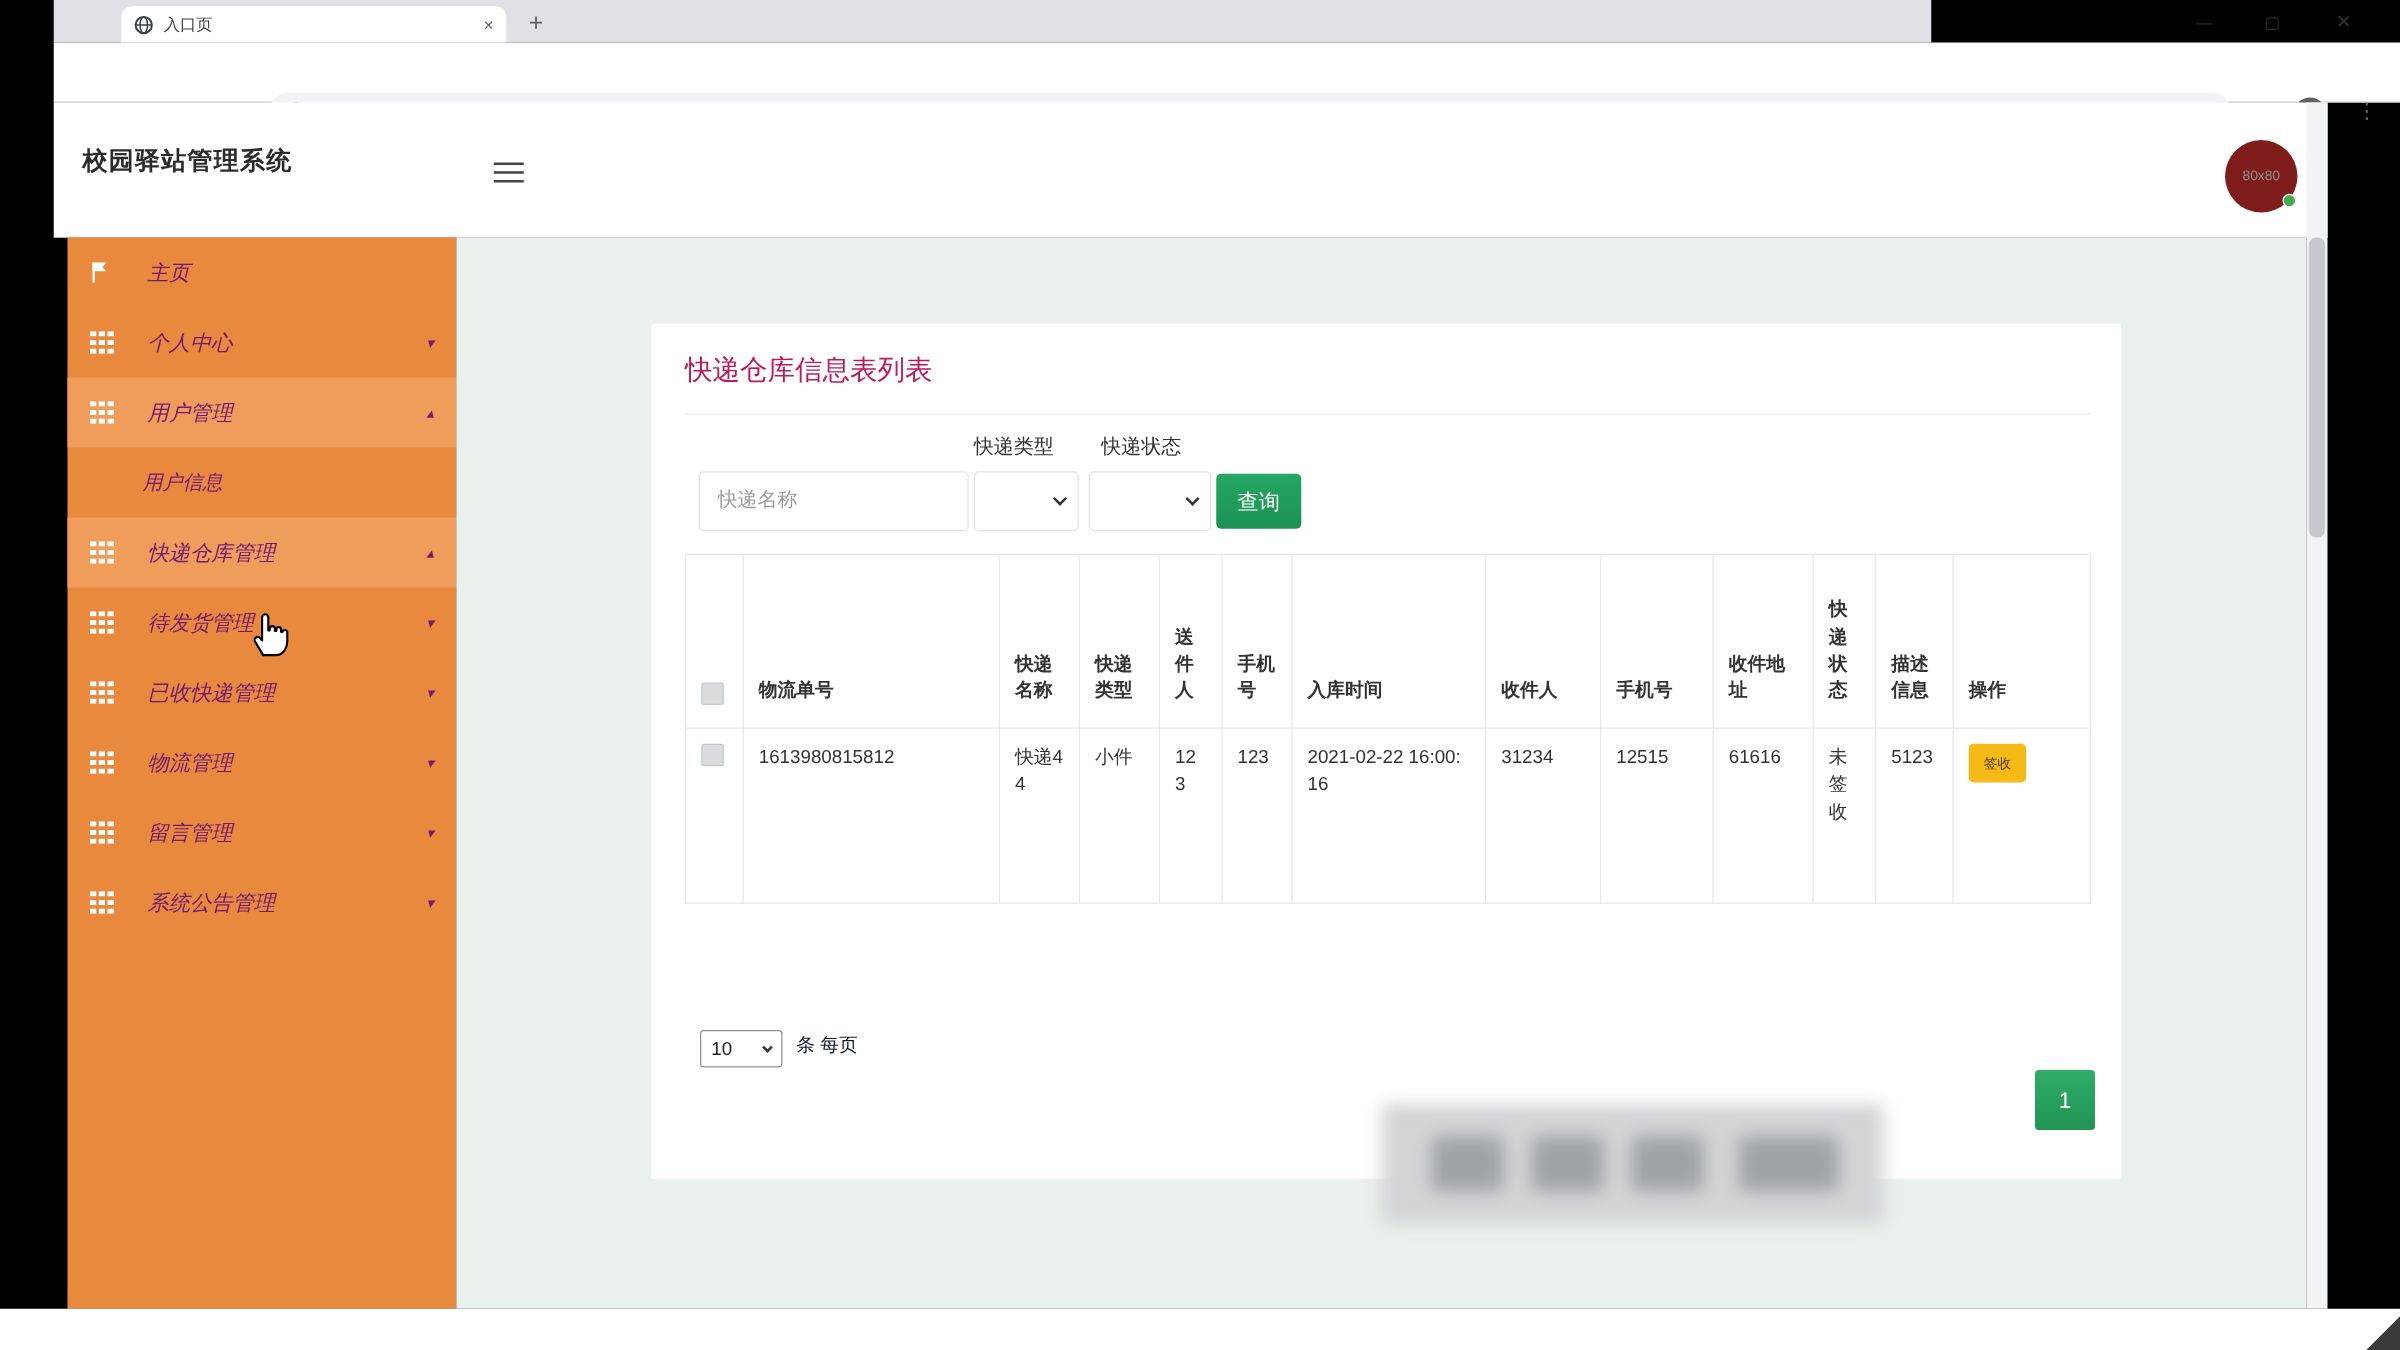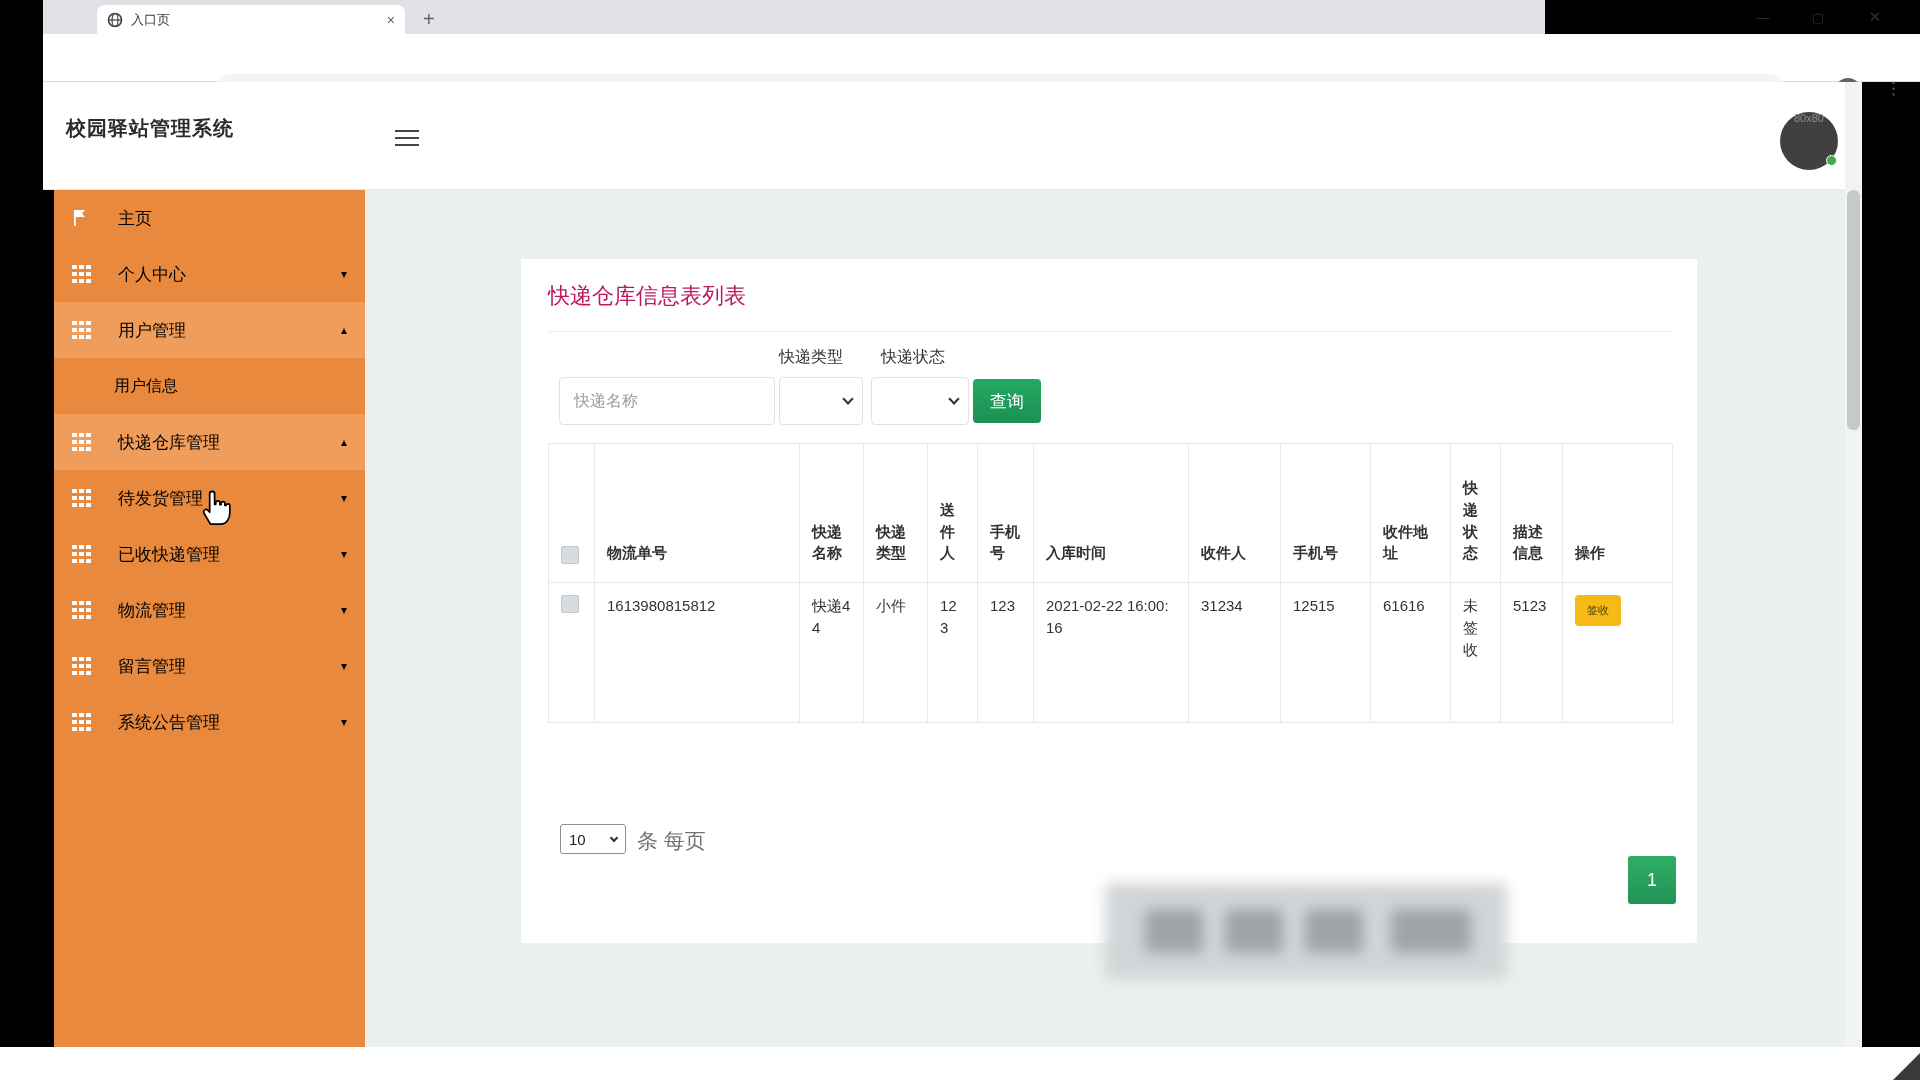--- a/index.html
+++ b/index.html
@@ -28,28 +28,28 @@
   #star-icon { left:1755px; top:44px; font-size:18px; color:#5f6368; }
   #profile-icon { left:1792px; top:44px; width:26px; height:26px; border-radius:50%; background:#5f6368;
                   display:flex; align-items:flex-end; justify-content:center; overflow:hidden; }
   #menu-dots { left:1842px; top:44px; font-size:17px; color:#5f6368; }
 
   
   #appheader { left:43px; top:82px; width:1819px; height:108px; background:#fff; border-bottom:1px solid #ececec; }
   #app-title { left:23px; top:33px; font-size:20px; font-weight:bold; color:#2b2b2b; letter-spacing:1px; }
   #hamburger { left:352px; top:48px; width:24px; height:16px; border-top:2px solid #444; border-bottom:2px solid #444; }
   #hamburger::after { content:""; position:absolute; left:0; top:5px; width:24px; height:2px; background:#444; }
-  #avatar { left:1737px; top:30px; width:58px; height:58px; border-radius:50%; background:#404040;
-            display:flex; justify-content:center; }
+  #avatar { left:1737px; top:30px; width:58px; height:58px; border-radius:50%; background:#7f1d1d;
+            display:flex; align-items:center; justify-content:center; }
   #avatar span { font-size:11px; color:#8e9090; }
   #avatar-dot { left:1783px; top:73px; width:11px; height:11px; border-radius:50%; background:#44a94f; border:1px solid #fff; }
 
   
   #sidebar { left:54px; top:190px; width:311px; height:857px; background:#e8893d; }
-  .side-item { position:relative; height:56px; display:flex; align-items:center; color:#000000; font-size:17px; }
+  .side-item { position:relative; height:56px; display:flex; align-items:center; color:#701a75; font-size:17px;font-style:italic; }
   .side-item.light { background:#f09d5b; }
   .side-item .ico { position:absolute; left:18px; width:20px; height:20px; display:flex; align-items:center; }
   .side-item .lbl { position:absolute; left:64px; }
   .side-item.sub .lbl { left:60px; font-size:16px; }
   .side-item .caret { position:absolute; right:18px; font-size:12px; }
 
   
   #content { left:365px; top:190px; width:1480px; height:857px; background:#eaf1ec; }
   #panel { left:155px; top:68px; width:1178px; height:686px; background:#fff; border:1px solid #eef0ef; border-radius:3px; }
   #panel-title { left:27px; top:22px; font-size:22px; color:#be185d; }
@@ -78,21 +78,21 @@
   #grid tbody tr:nth-child(2) { height:109px; }
   .cbx { width:18px; height:18px; background:#d9dcde; border:1px solid #c3c7ca; border-radius:2px; }
   .sign-btn { background:#f5ba16; color:#4e3c05; border:none; border-radius:4px; font-size:11px;
               padding:8px 12px; }
 
   
   #page-size { left:39px; top:565px; width:66px; height:30px; border:1px solid #8d9196; border-radius:3px;
                position:absolute; display:flex; align-items:center; justify-content:space-between;
                padding:0 8px; font-size:15px; color:#222; background:#fff; }
   #page-size .chev { width:6px; height:6px; margin-bottom:2px; }
-  #per-page { left:116px; top:568px; font-size:21px; color:#737373; }
+  #per-page { left:116px; top:568px; font-size:15px; color:#0f172a; }
   #page-btn { left:1107px; top:597px; width:48px; height:48px; background:linear-gradient(#2fae66,#219355);
               color:#fff; font-size:18px; display:flex; align-items:center; justify-content:center; border-radius:3px; }
 
   
   #watermark { left:740px; top:693px; width:402px; height:96px; background:#d2d5d7; filter:blur(7px);
                border-radius:3px; overflow:hidden; }
   .blob { position:absolute; top:26px; width:58px; height:44px; background:#9fa4a8; border-radius:6px; }
 
   
   #scroll-track { left:1845px; top:82px; width:17px; height:965px; background:#f1f3f4; }

